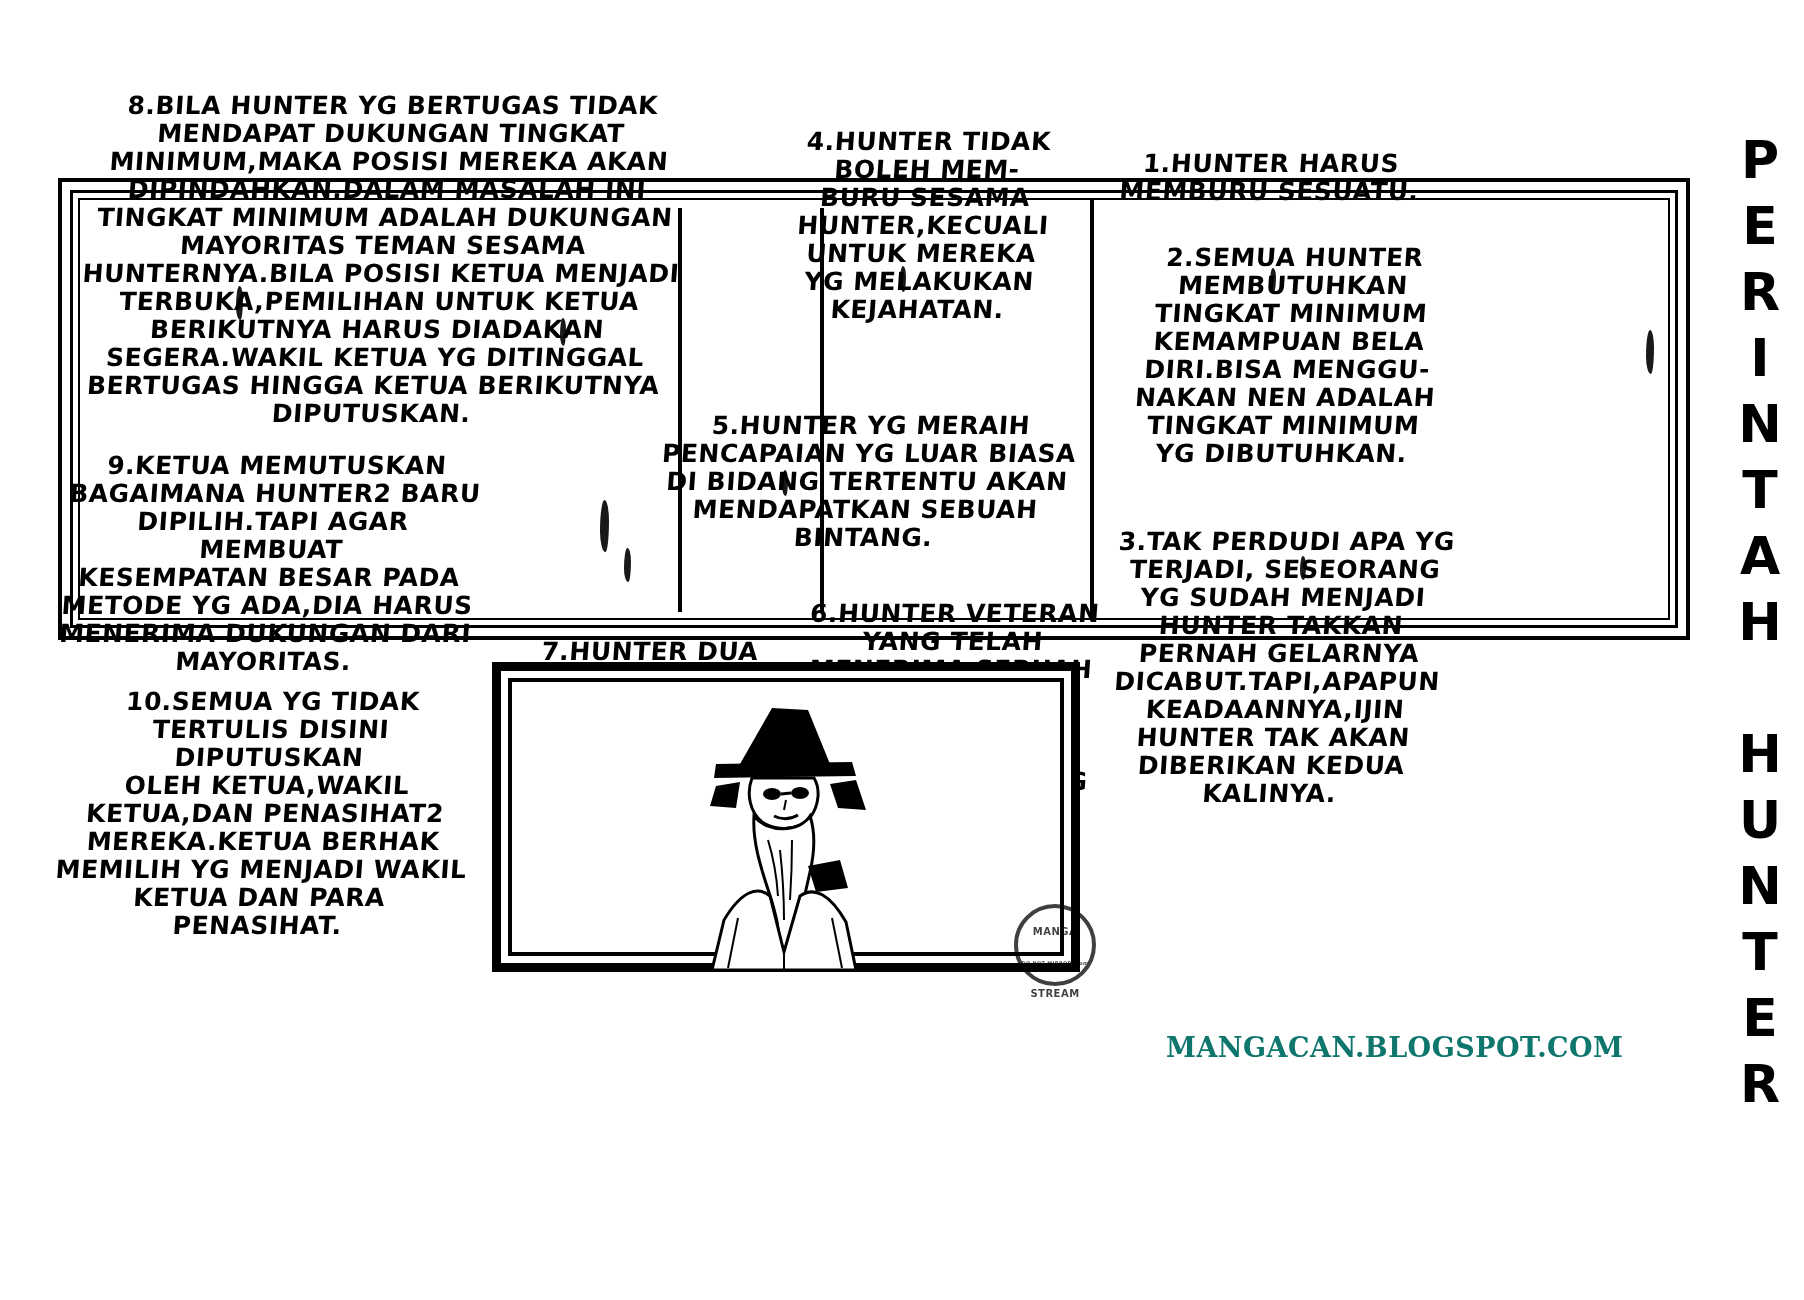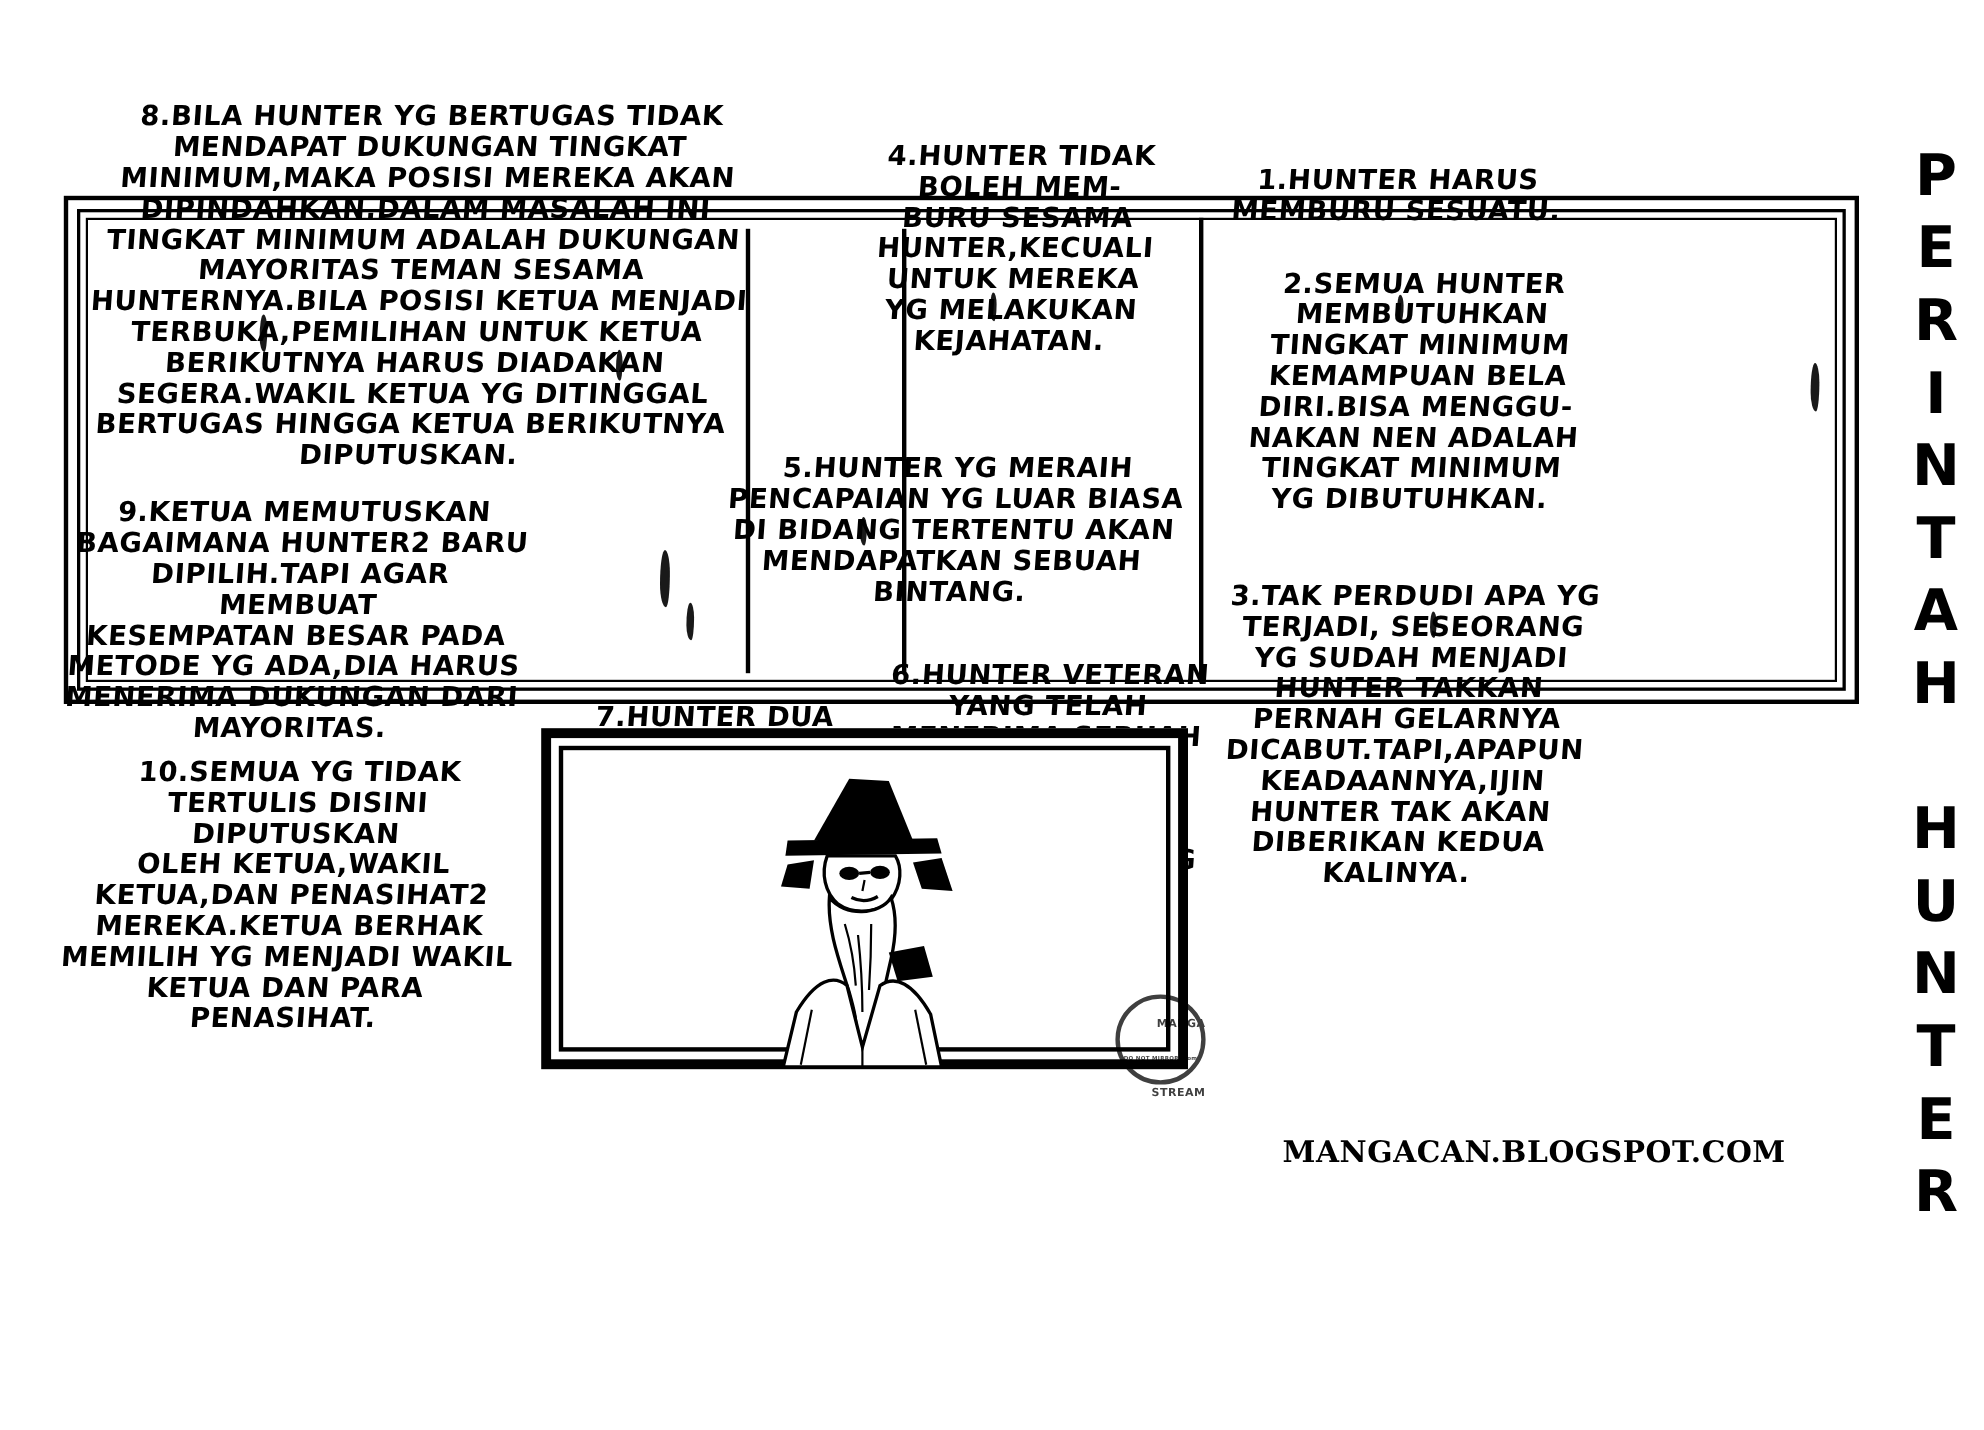--- a/index.html
+++ b/index.html
@@ -138,41 +138,41 @@
   }
 
   
   #watermark {
     position: absolute;
     left: 1166px; top: 1032px;
     font-family: "DejaVu Serif", serif;
     font-weight: 700;
     font-size: 27px;
     letter-spacing: 0.5px;
-    color: #000000;
+    color: #0f766e;
   }
   #stream-stamp {
     position: absolute;
     left: 1014px; top: 904px;
     width: 82px; height: 82px;
     opacity: 0.75;
   }
   #stream-stamp .ring {
     position: absolute;
     left: 0; top: 0;
     width: 82px; height: 82px;
     border: 4px solid #000;
     border-radius: 50%;
     box-sizing: border-box;
   }
   #stream-stamp .txt {
     position: absolute;
     left: 0; top: 22px;
     width: 82px;
-    text-align: right;
+    text-align: center;
     font-family: "DejaVu Sans", sans-serif;
     font-weight: 700;
     font-size: 10px;
     line-height: 1.1;
     letter-spacing: 0.5px;
     color: #000;
   }
   #stream-stamp .sub {
     position: absolute;
     left: 0; top: 56px;

